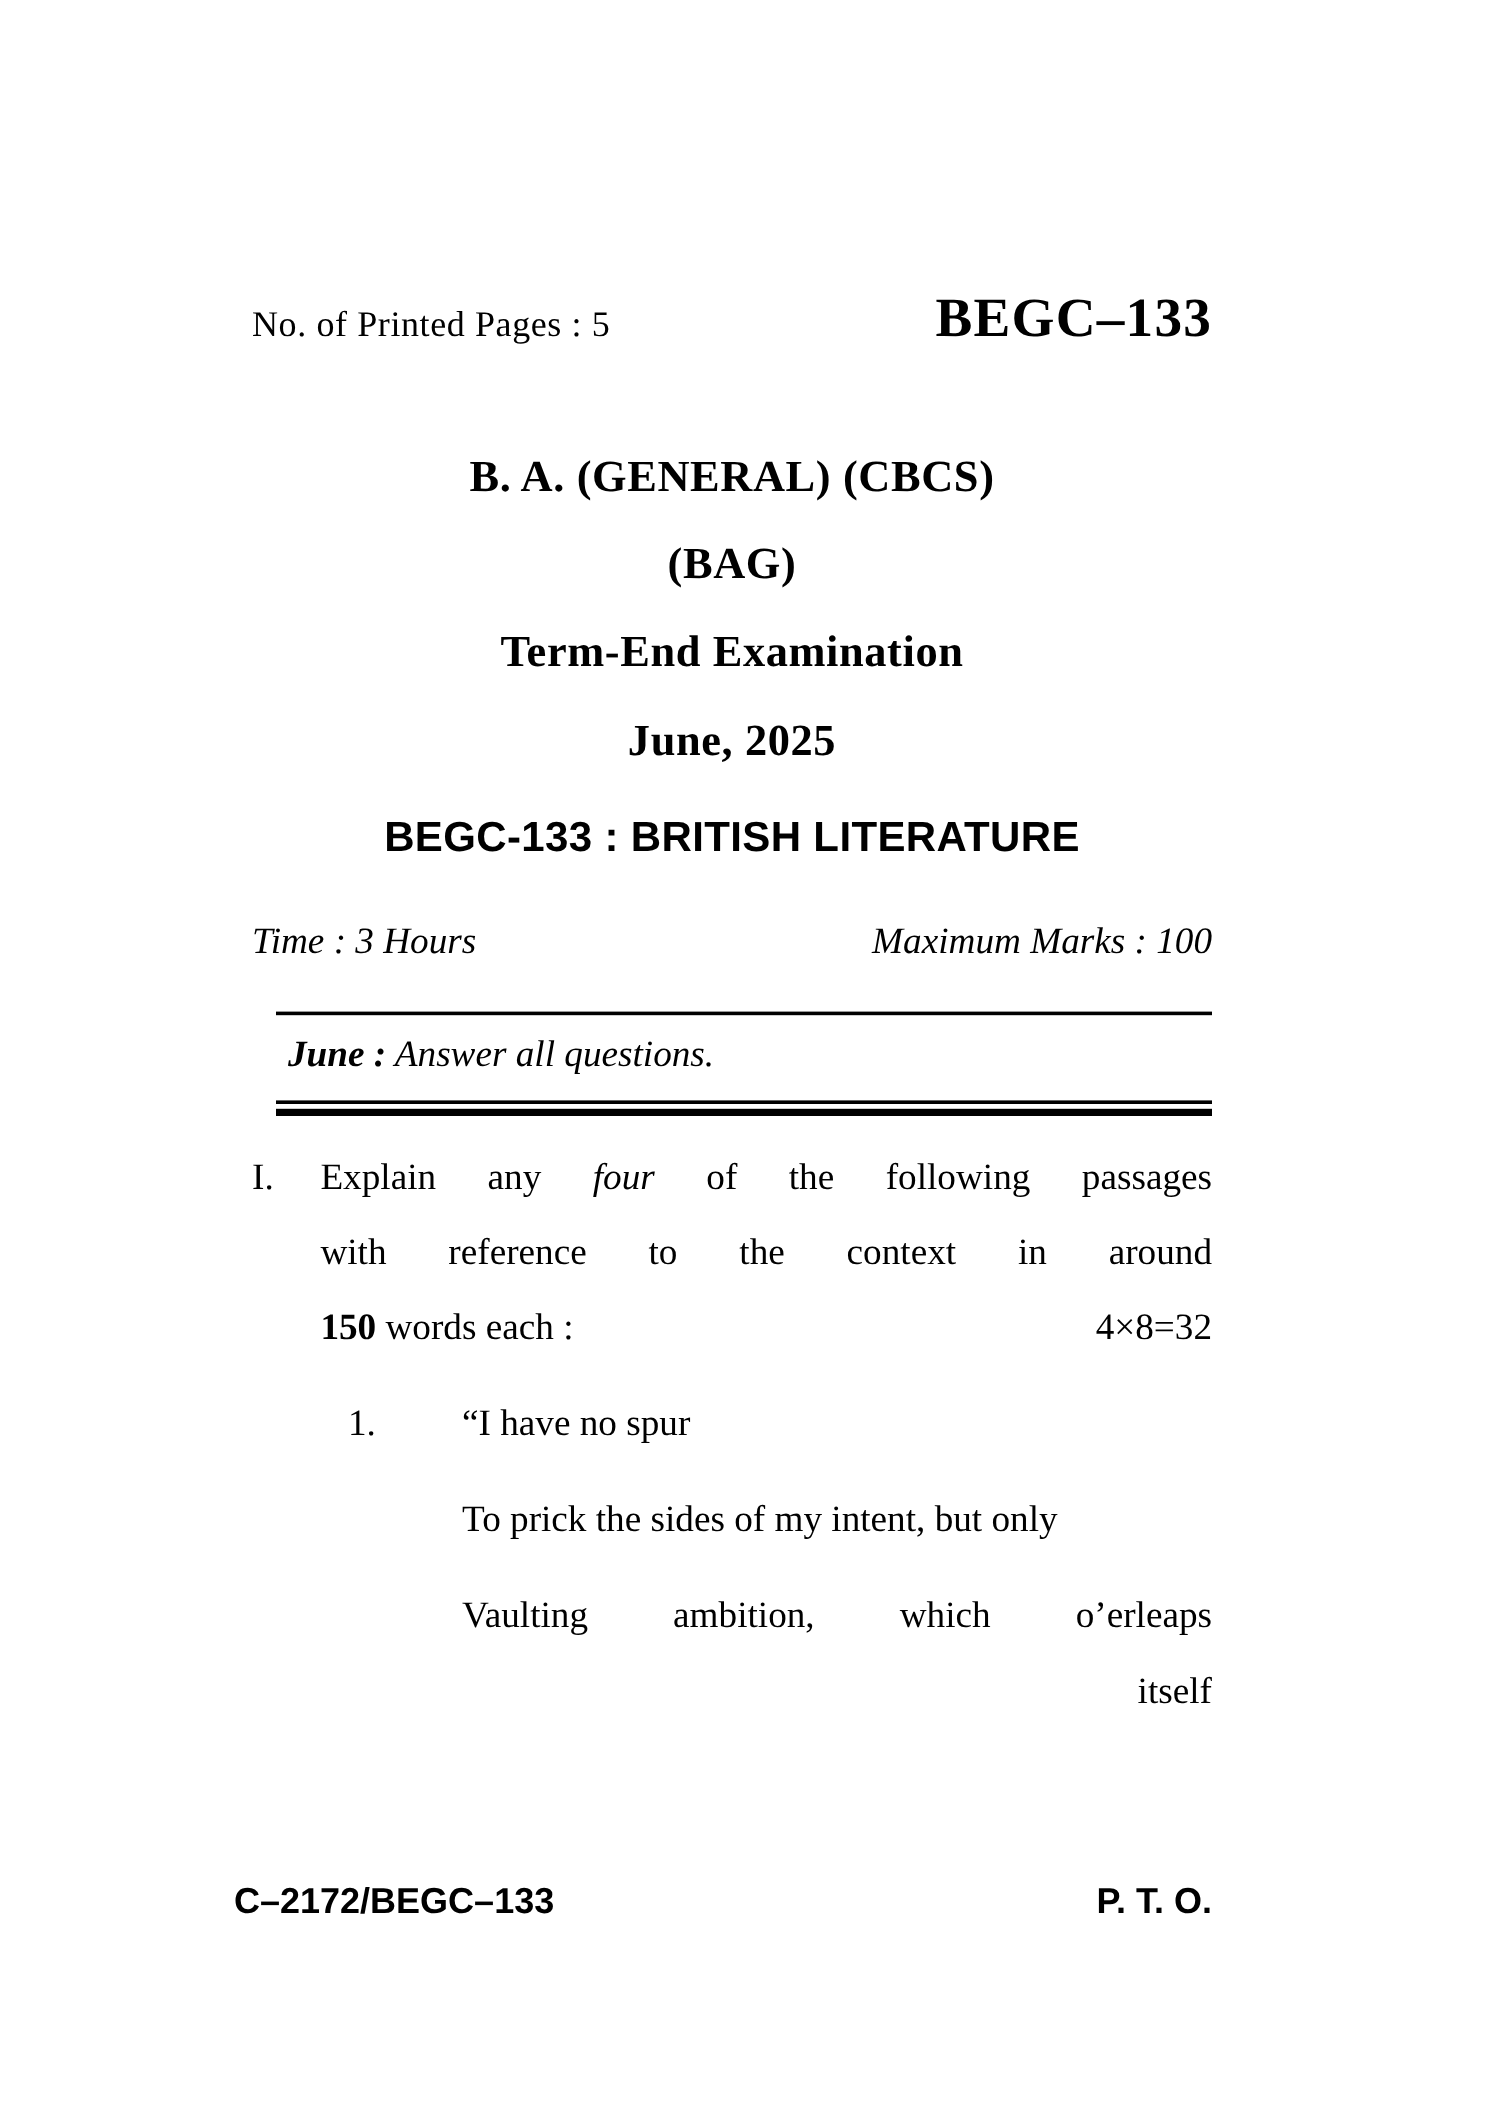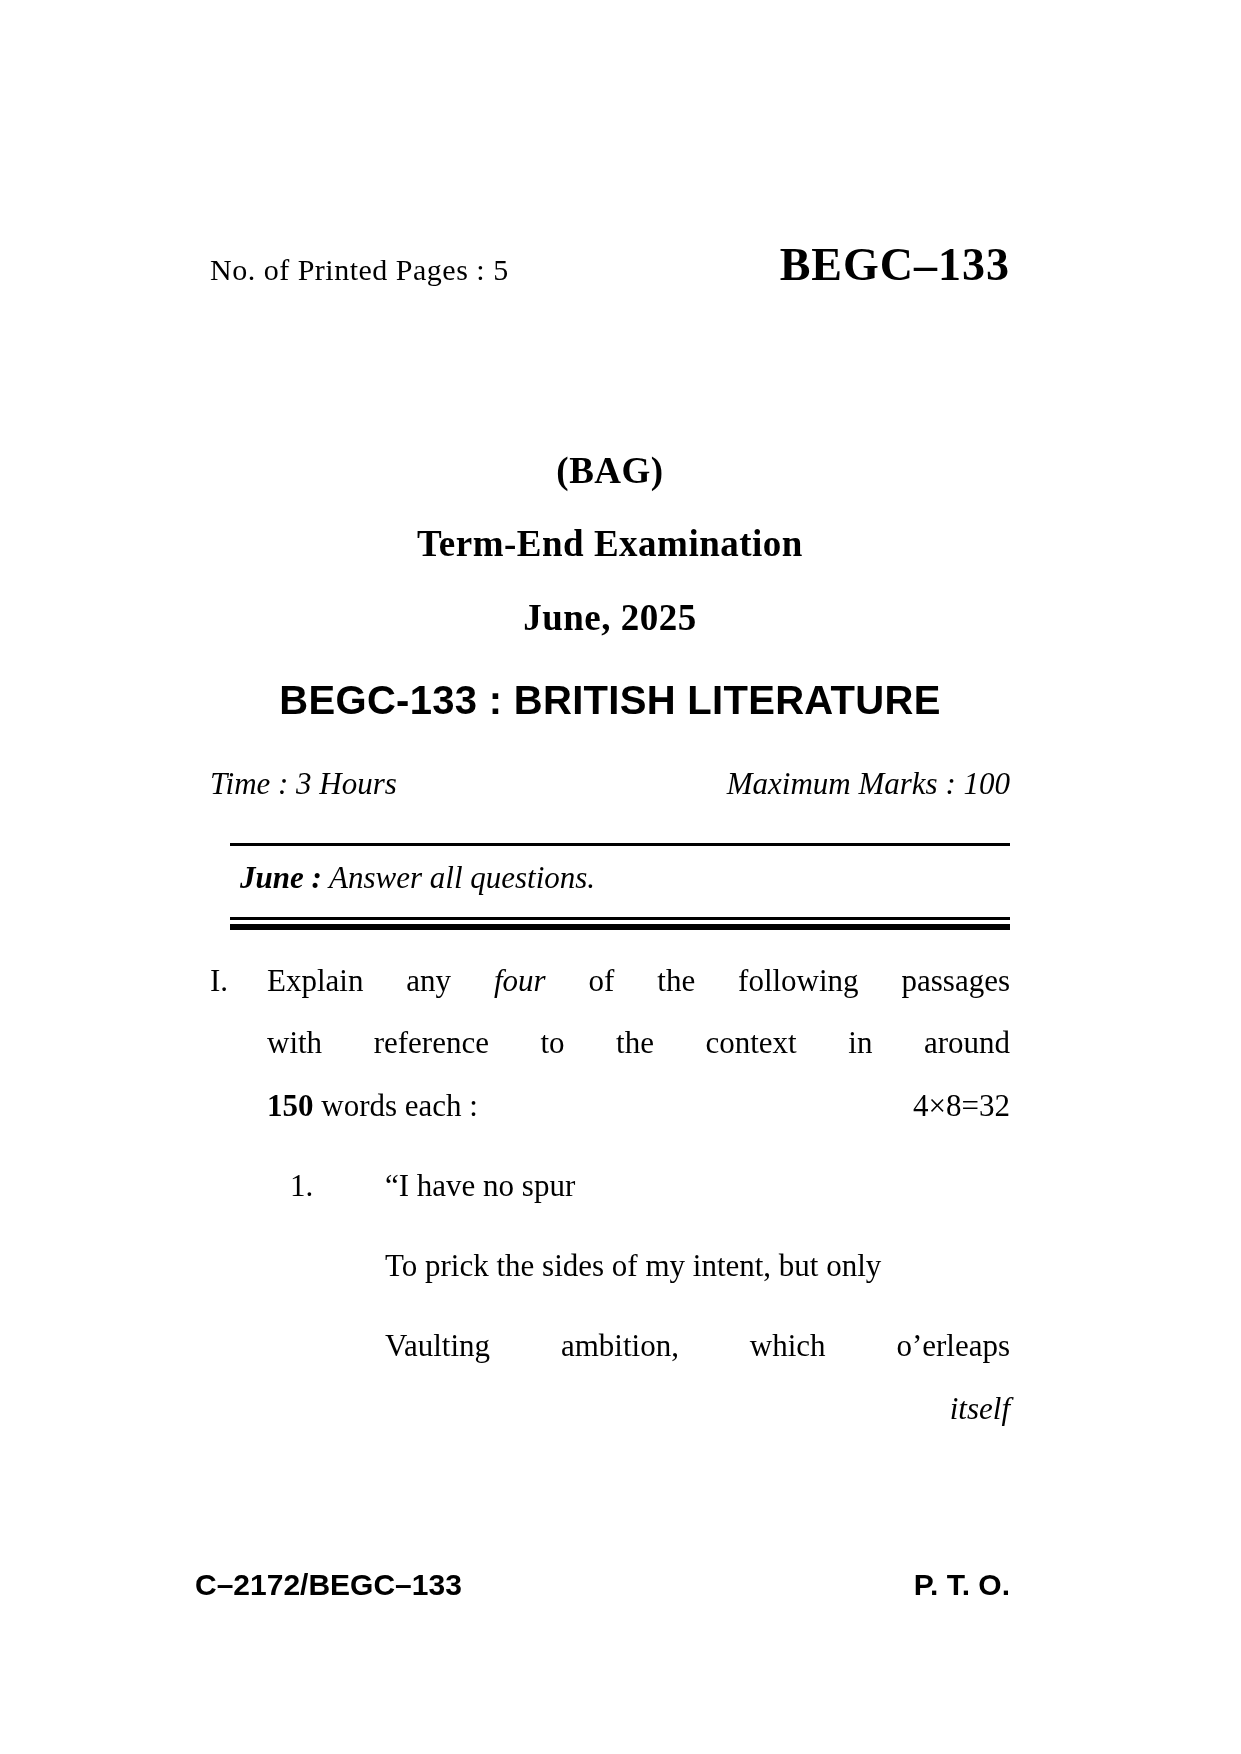--- a/index.html
+++ b/index.html
@@ -33,21 +33,21 @@
   .t1 { top: 376px; }
   .t2 { top: 449px; }
   .t3 { top: 522px; }
   .t4 { top: 596px; }
 
   .subject {
     top: 678px;
     text-align: center;
     font-family: "Liberation Sans", "DejaVu Sans", sans-serif;
     font-weight: bold;
-    font-size: 40px;
+    font-size: 35px;
     letter-spacing: 0.3px;
   }
 
   .meta-row {
     top: 766px;
     display: flex;
     justify-content: space-between;
     font-style: italic;
     font-size: 31px;
   }
@@ -80,21 +80,21 @@
   .l2 { top: 62px; }
   .l3 { top: 125px; display: flex; justify-content: space-between; }
   .italic { font-style: italic; }
   .bold { font-weight: bold; }
 
   .q1 { top: 1168px; height: 360px; }
   .q1-marker { position: absolute; left: 80px; top: 0; }
   .q1-line { position: absolute; left: 135px; right: 0; margin-left: 40px; }
   .p2 { top: 80px; }
   .p3 { top: 160px; }
-  .p4 { top: 223px; text-align: right; font-style: italic; }
+  .p4 { top: 223px; text-align: right; }
   .p5 { top: 300px; }
 
   .footer-row {
     top: 1568px;
     left: 195px;
     display: flex;
     justify-content: space-between;
     font-family: "Liberation Sans", "DejaVu Sans", sans-serif;
     font-weight: bold;
     font-size: 30px;
@@ -103,20 +103,21 @@
 </head>
 <body>
 
 <div class="page">
 
   <div class="abs header-row">
     <span class="printed-pages">No. of Printed Pages : 5</span>
     <span class="paper-code">BEGC–133</span>
   </div>
 
+  <div class="abs center-title t1">B. A. (GENERAL) (CBCS)</div>
   <div class="abs center-title t2">(BAG)</div>
   <div class="abs center-title t3">Term-End Examination</div>
   <div class="abs center-title t4">June, 2025</div>
 
   <div class="abs subject">BEGC-133 : BRITISH LITERATURE</div>
 
   <div class="abs meta-row">
     <span>Time : 3 Hours</span>
     <span>Maximum Marks : 100</span>
   </div>

